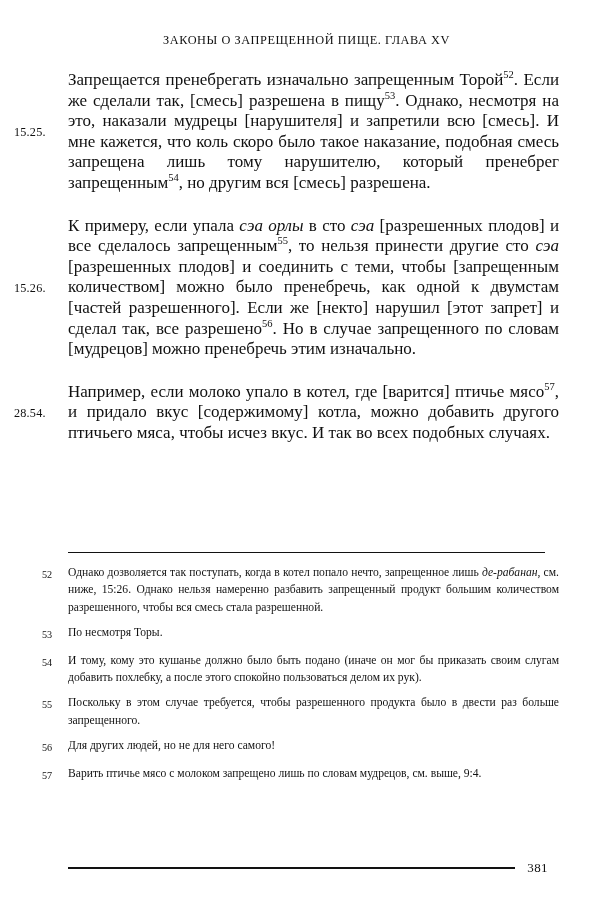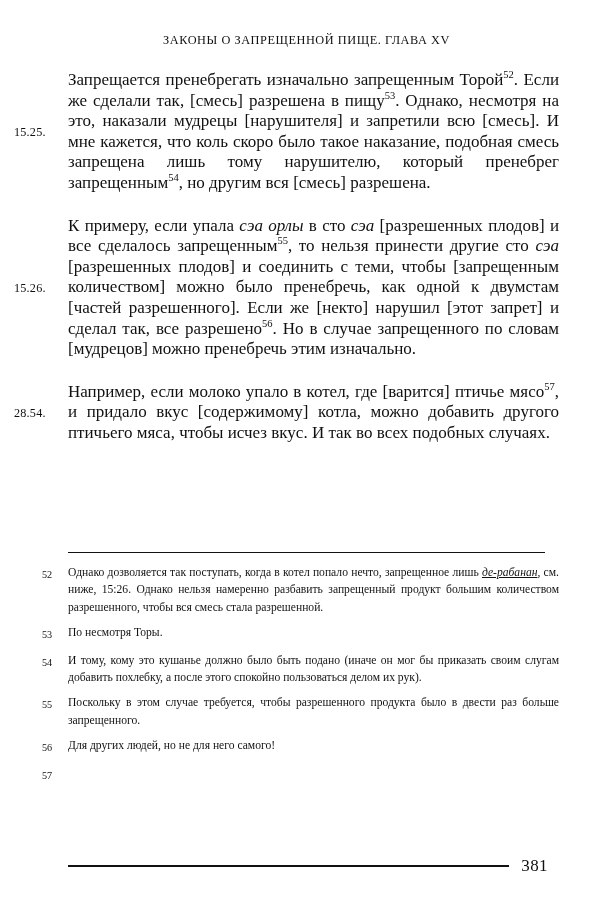--- a/index.html
+++ b/index.html
@@ -120,40 +120,40 @@
     color: #131313;
   }
   .fn-text {
     flex: 1 1 auto;
     font-size: 11.6px;
     line-height: 17.4px;
     text-align: justify;
     text-justify: inter-word;
     color: #121212;
   }
-  .fn-text i { font-style: italic; text-decoration: underline; }
+  .fn-text i { font-style: italic; }
 
   
   .folio {
     position: absolute;
     bottom: 22px;
     left: 68px;
     right: 52px;
     display: flex;
     align-items: center;
     gap: 12px;
   }
   .folio-rule {
     flex: 1 1 auto;
     height: 1.4px;
     background: #121212;
   }
   .folio-num {
     flex: 0 0 auto;
-    font-size: 17px;
+    font-size: 13px;
     font-variant-numeric: oldstyle-nums;
     letter-spacing: 0.4px;
     color: #101010;
   }
 </style>
 </head>
 <body>
 
 <div class="running-head">
   <div class="head-rule-wrap">
@@ -198,20 +198,21 @@
       <div class="fn-row">
         <div class="fn-num">55</div>
         <div class="fn-text"><span>Поскольку в этом случае требуется, чтобы разрешенного продукта было в двести раз больше запрещенного.</span></div>
       </div>
       <div class="fn-row">
         <div class="fn-num">56</div>
         <div class="fn-text"><span>Для других людей, но не для него самого!</span></div>
       </div>
       <div class="fn-row">
         <div class="fn-num">57</div>
+        <div class="fn-text"><span>Варить птичье мясо с молоком запрещено лишь по словам мудрецов, см. выше, 9:4.</span></div>
       </div>
     </div>
 </div>
 
 <div class="folio">
   <div class="folio-rule"></div>
   <div class="folio-num">381</div>
 </div>
 
 </body></html>

